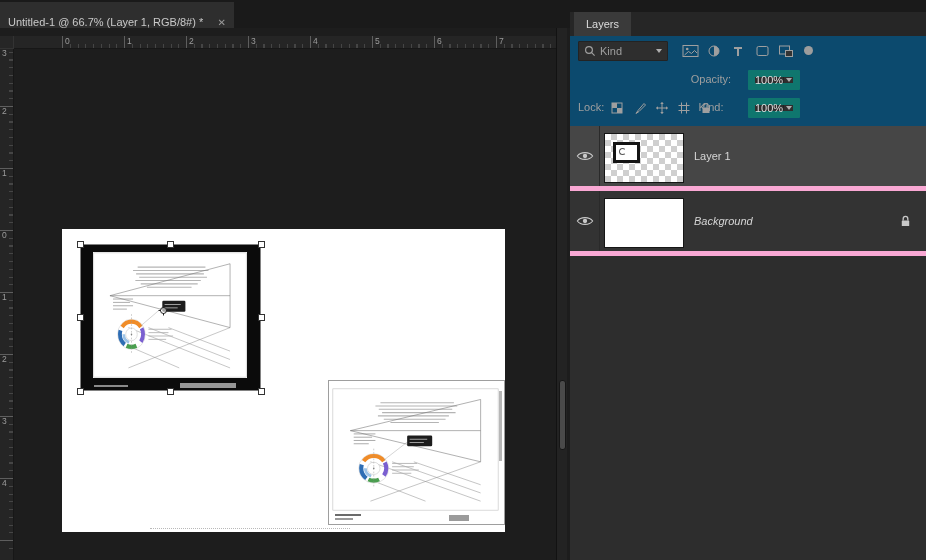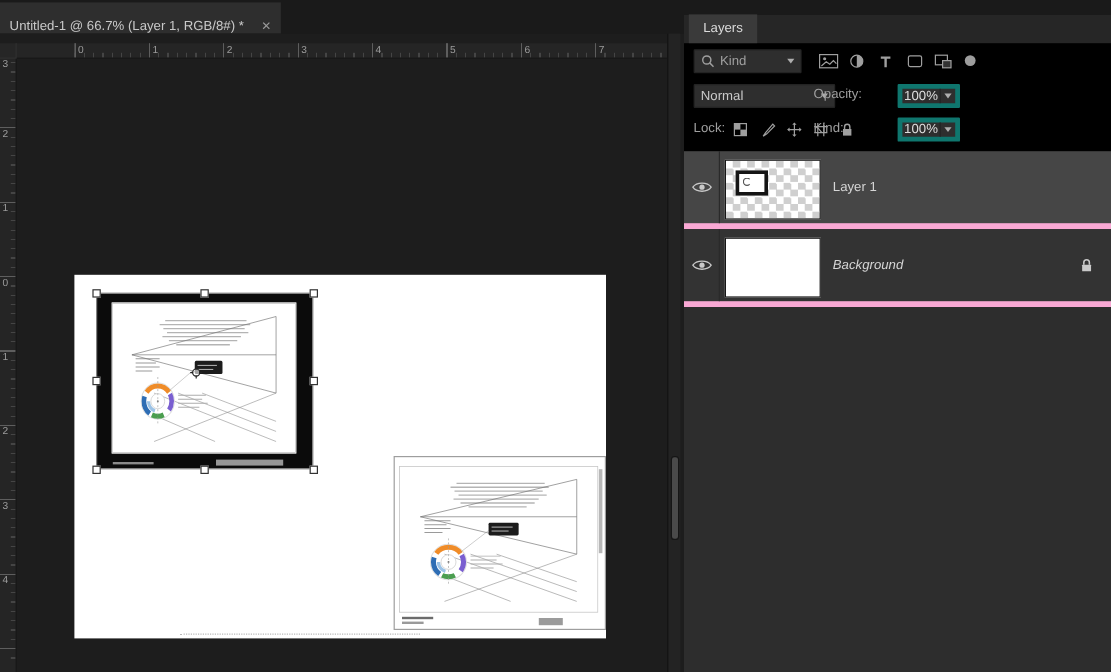--- a/index.html
+++ b/index.html
@@ -70,48 +70,48 @@
   .b-bar{position:absolute;left:120px;top:134px;width:20px;height:6px;background:#9b9b9b}
   .b-scroll{position:absolute;right:2px;top:10px;width:3px;height:70px;background:#b7b7b7}
 
   .doc-dotline{position:absolute;left:88px;top:299px;width:200px;border-top:1px dotted #b9b9b9}
 
   
   .cscroll{position:absolute;left:556px;top:28px;width:11px;height:532px;background:#232323;border-left:1px solid #121212}
   .cscroll .thumb{position:absolute;left:2px;top:352px;width:7px;height:70px;background:#4a4a4a;border-radius:3px}
 
   
-  .panel{position:absolute;left:570px;top:0;width:356px;height:560px;background:#000000}
+  .panel{position:absolute;left:570px;top:0;width:356px;height:560px;background:#0c4a6e}
   .panel-topgap{position:absolute;left:0;top:0;width:100%;height:12px;background:#1a1a1a}
   .panel-tabbar{position:absolute;left:0;top:12px;width:100%;height:24px;background:#262626}
   .panel-tab{position:absolute;left:4px;top:0;height:24px;padding:0 12px;background:#3a3a3a;
              display:flex;align-items:center;font-size:11px;color:#dcdcdc;cursor:pointer}
 
   .row{position:absolute;left:0;width:100%}
   .filter-row{top:36px;height:30px}
   .blend-row{top:66px;height:28px}
   .lock-row{top:94px;height:28px}
 
   .select{background:#2e2e2e;border:1px solid #232323;border-radius:1px;display:flex;align-items:center;
           font-size:11px;color:#c9c9c9;padding:0 5px;gap:4px;cursor:pointer}
   .chev{width:0;height:0;border-left:3.5px solid transparent;border-right:3.5px solid transparent;border-top:4px solid #aeaeae;margin-left:auto}
-  .combo{position:absolute;background:#2e2e2e;border:4px solid #0f766e;border-radius:1px;display:flex;align-items:flex-end;
+  .combo{position:absolute;background:#2e2e2e;border:7px solid #0f766e;border-radius:1px;display:flex;align-items:center;
          font-size:11px;color:#dedede;cursor:pointer}
   .combo .val{flex:1;text-align:center}
   .combo .chevbox{width:13px;height:100%;border-left:1px solid #232323;display:flex;align-items:center;justify-content:center}
   .combo .chevbox .chev{margin:0}
 
   .kind-select{position:absolute;left:8px;top:5px;width:90px;height:20px}
   .filter-icon{position:absolute;top:5px;width:20px;height:20px;display:flex;align-items:center;justify-content:center;cursor:pointer}
   .fi-1{left:110px}.fi-2{left:134px}.fi-3{left:158px}.fi-4{left:182px}.fi-5{left:206px}
   .filter-toggle{position:absolute;left:234px;top:10px;width:9px;height:9px;border-radius:50%;background:#9d9d9d;cursor:pointer}
 
   .blend-select{position:absolute;left:8px;top:4px;width:118px;height:20px}
   .lbl{position:absolute;font-size:11px;color:#9f9f9f}
-  .opacity-lbl,.fill-lbl{left:108px;width:66px;text-align:left;top:7px}
+  .opacity-lbl,.fill-lbl{left:108px;width:66px;text-align:center;top:7px}
   .opacity-combo,.fill-combo{left:178px;top:4px;width:52px;height:20px}
   .lock-lbl{left:8px;top:7px}
   .lock-icon{position:absolute;top:5px;width:18px;height:18px;display:flex;align-items:center;justify-content:center;cursor:pointer}
   .li-1{left:38px}.li-2{left:61px}.li-3{left:83px}.li-4{left:105px}.li-5{left:127px}
 
   .layer-list{position:absolute;left:0;top:126px;width:100%}
   .layer-row{position:relative;height:65px;background:#333333;border-bottom:5px solid #f9a8d4;cursor:pointer}
   .layer-row.selected{background:#464646}
   .eye-cell{position:absolute;left:0;top:0;width:30px;height:100%;border-right:1px solid #2a2a2a;
             display:flex;align-items:center;justify-content:center;cursor:pointer}
@@ -316,24 +316,20 @@
     <div class="filter-icon fi-5">
       <svg width="16" height="15" viewBox="0 0 16 15">
         <rect x="1.5" y="2" width="10" height="8" fill="none" stroke="#9f9f9f"></rect>
         <rect x="7.5" y="6.5" width="7" height="6" fill="#333333" stroke="#9f9f9f"></rect>
       </svg>
     </div>
     <div class="filter-toggle"></div>
   </div>
 
   <div class="row blend-row">
-    <div class="select blend-select">
-      <span>Normal</span>
-      <span class="chev"></span>
-    </div>
     <span class="lbl opacity-lbl">Opacity:</span>
     <div class="combo opacity-combo">
       <span class="val">100%</span>
       <span class="chevbox">
           <span class="chev"></span>
         </span>
     </div>
   </div>
 
   <div class="row lock-row">

